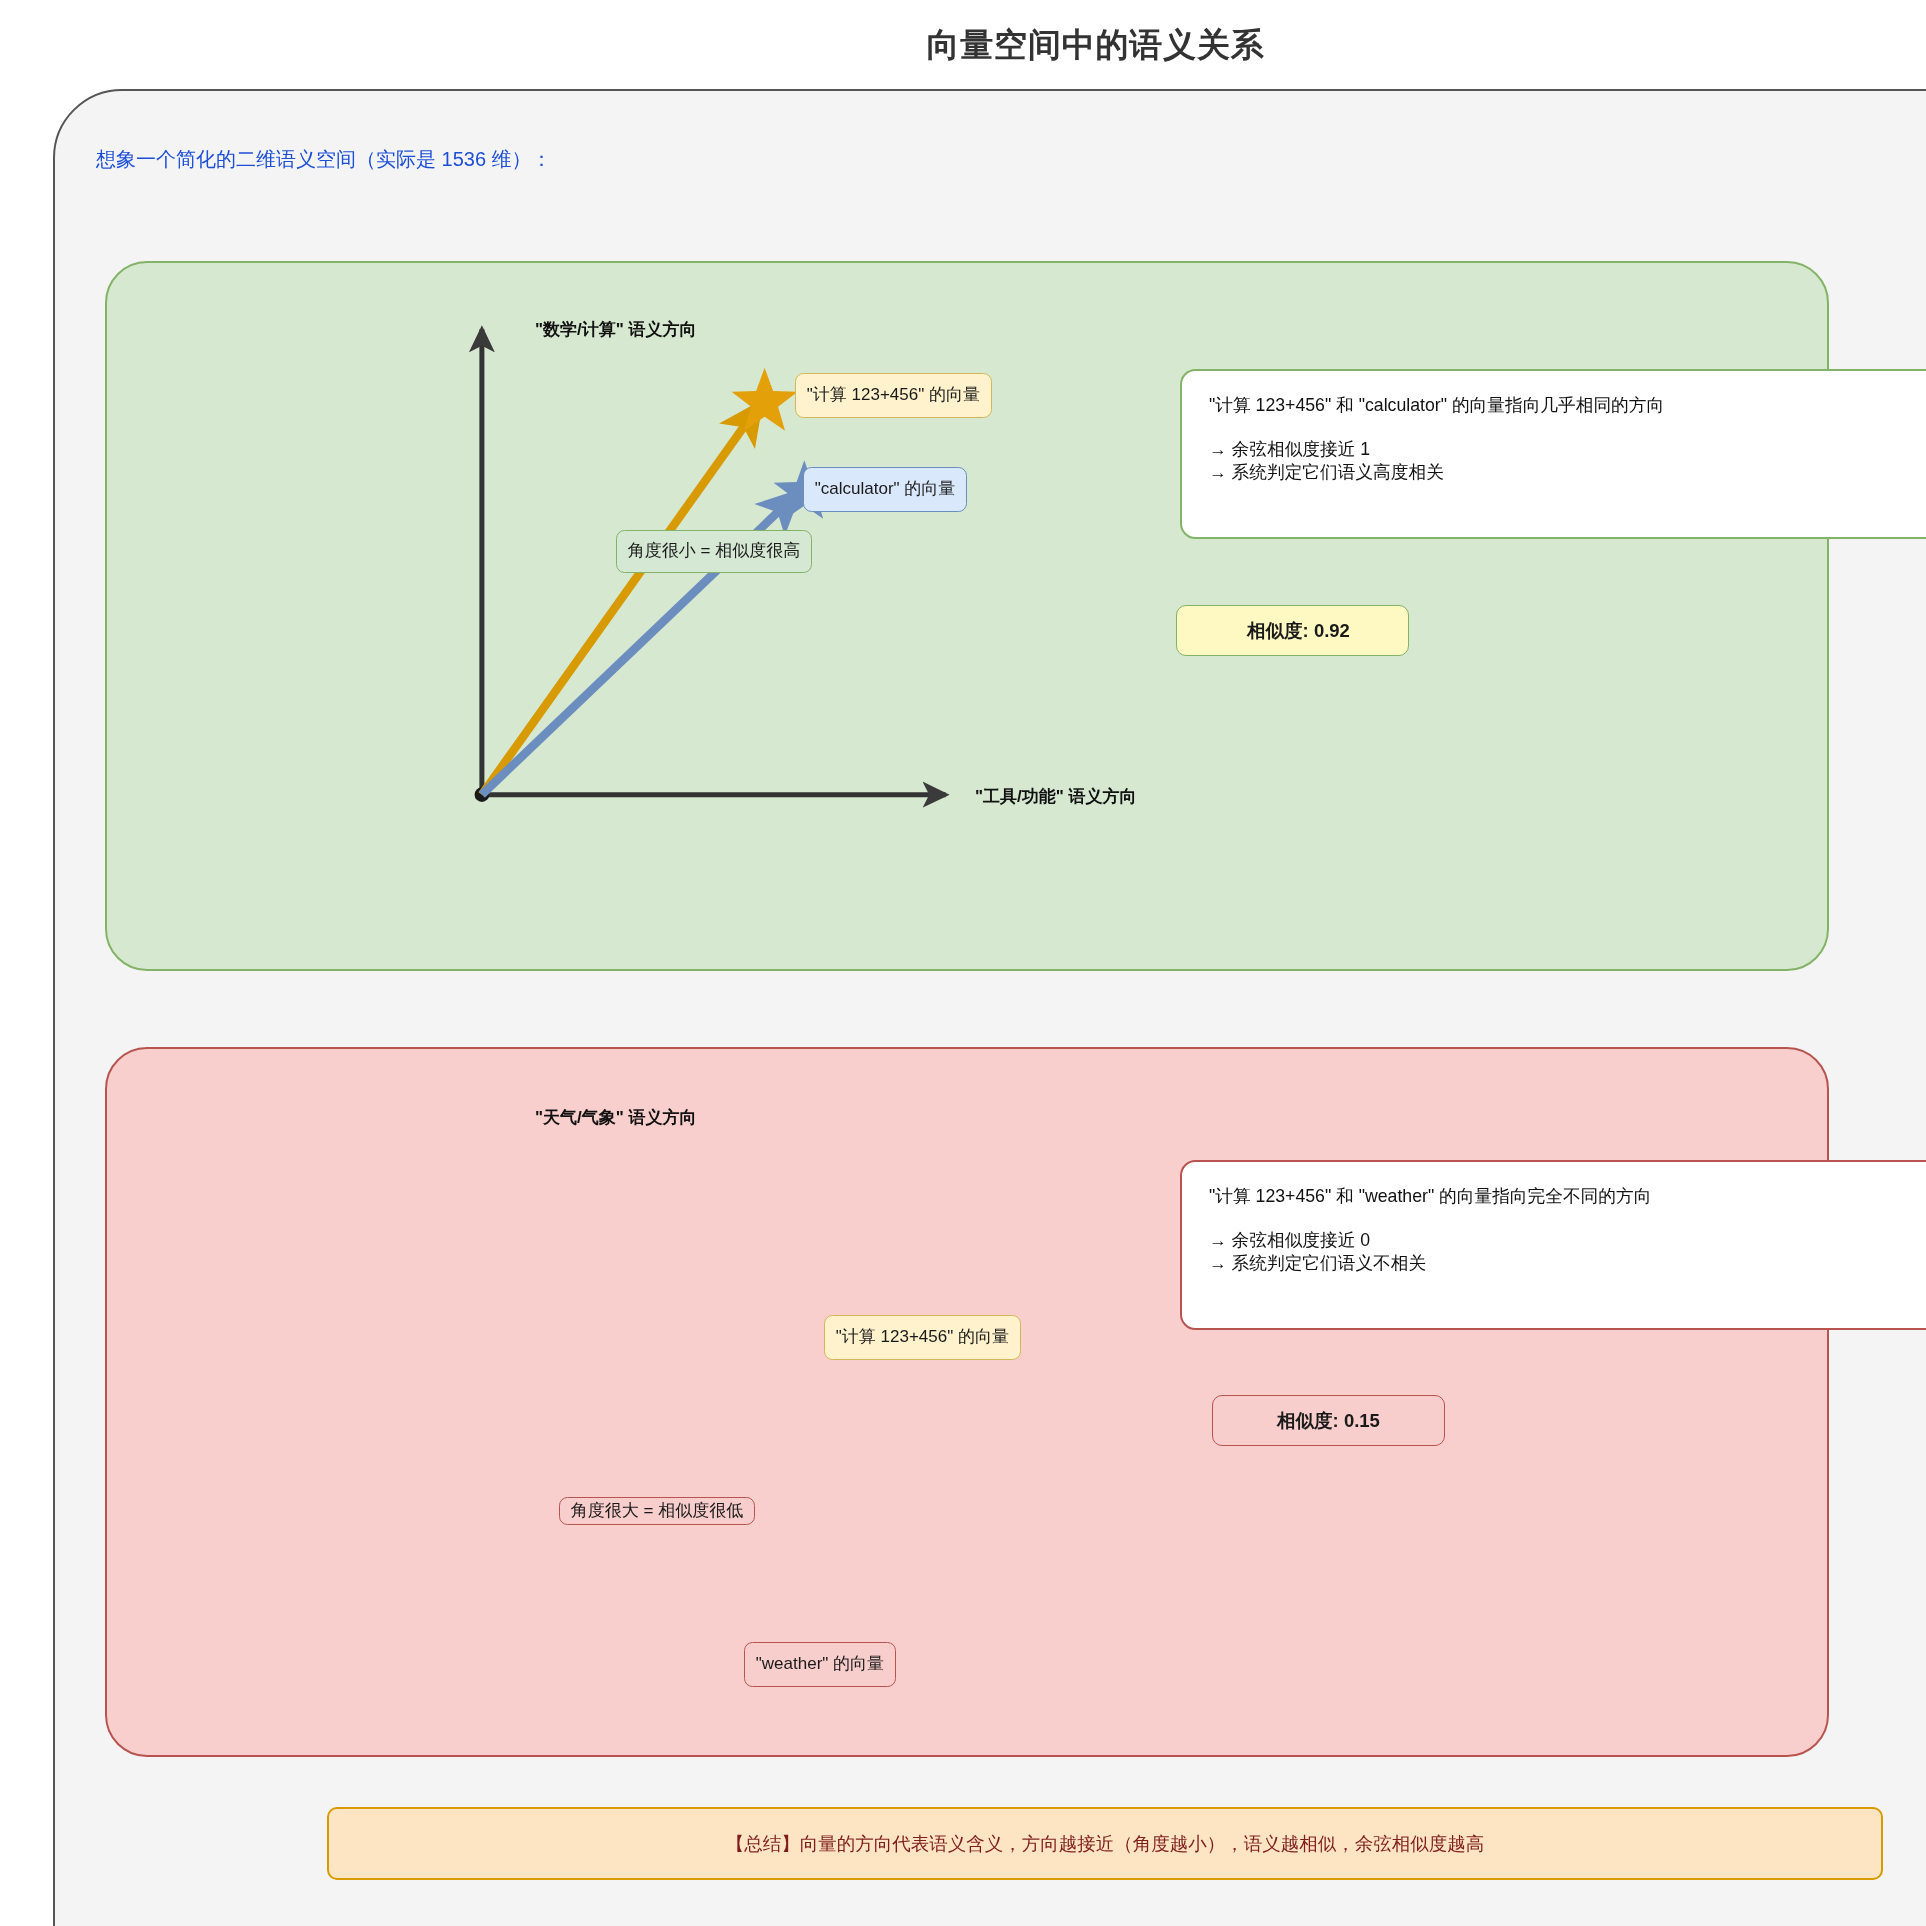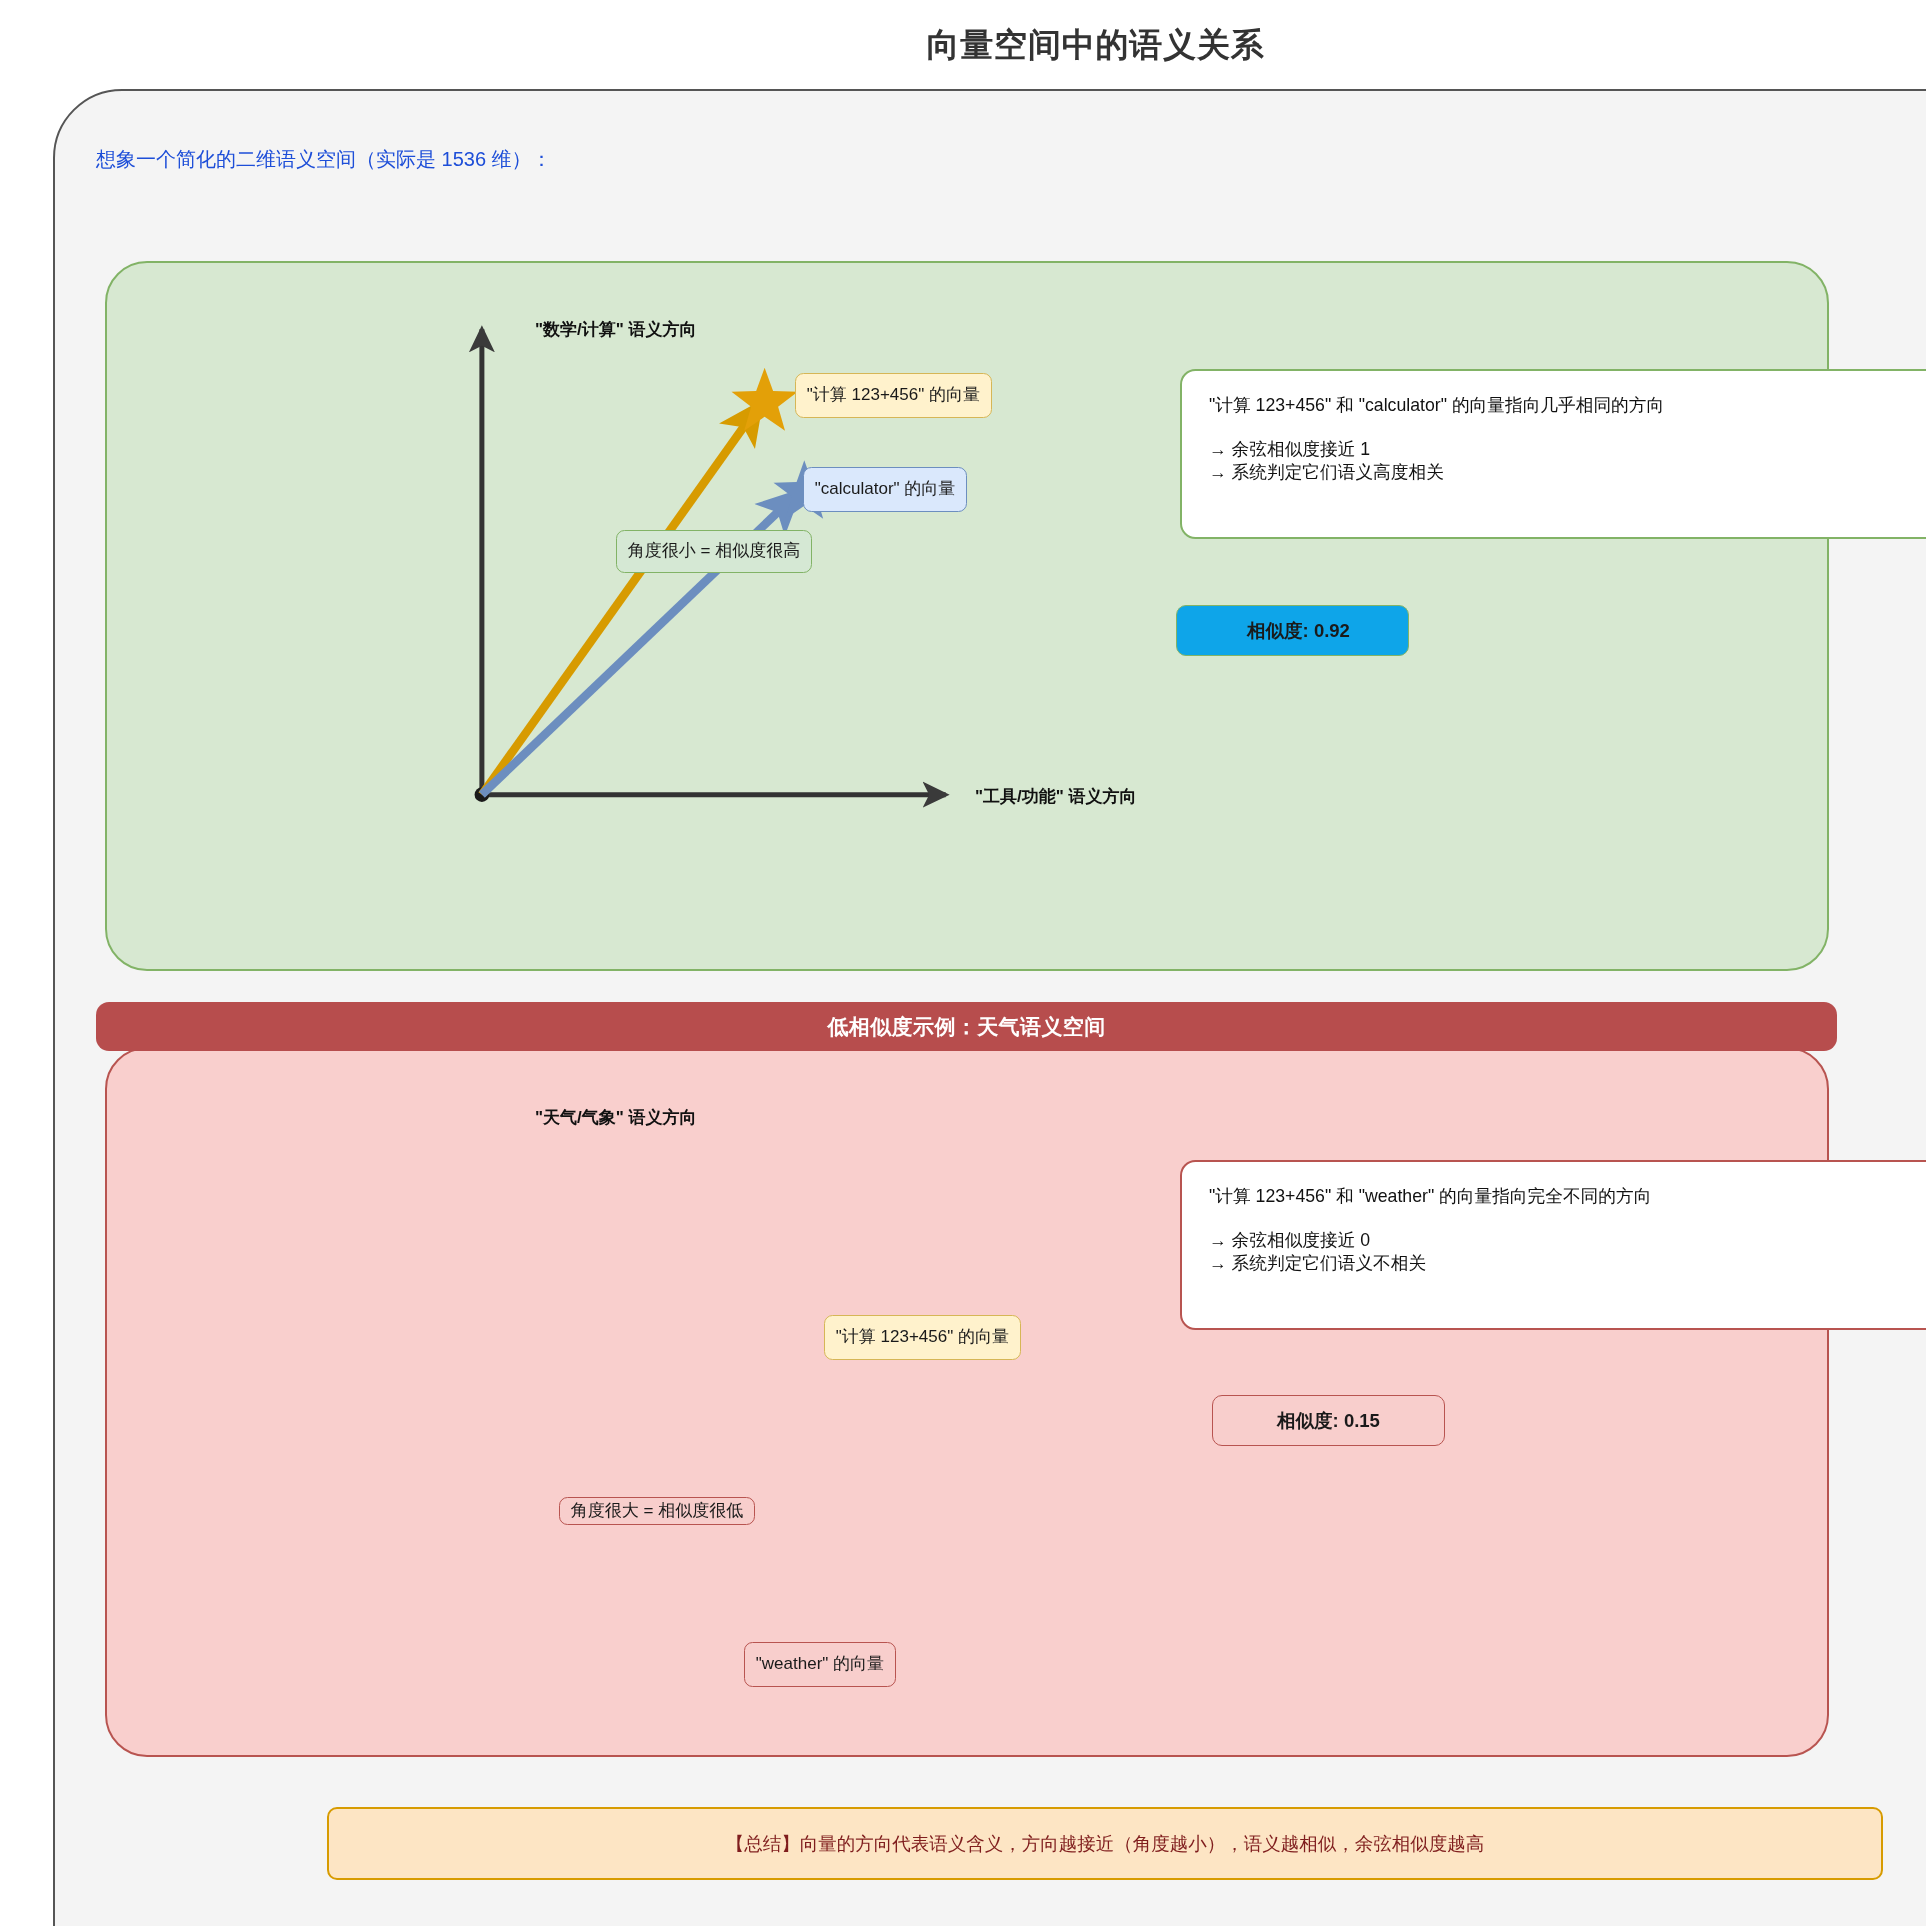--- a/index.html
+++ b/index.html
@@ -142,21 +142,21 @@
     position: absolute;
     box-sizing: border-box;
     display: flex;
     align-items: center;
     justify-content: center;
     font-size: 18.5px;
     font-weight: bold;
     border-radius: 10px;
     white-space: nowrap;
   }
-  .badge-green { background: #0ea5e9; border: 1.9px solid #82b366; padding-left: 12px; }
+  .badge-green { background: #fef9c3; border: 1.9px solid #82b366; padding-left: 12px; }
   .badge-pink  { background: #f8cecc; border: 1.9px solid #b85450; margin-left: 36px; }
 
   
   .summary {
     position: absolute;
     left: 327px; top: 1807px;
     width: 1556px;
     height: 73px;
     box-sizing: border-box;
     background: #fde5c4;
@@ -245,21 +245,20 @@
 <div class="info-card green-card" style="left:1180px; top:369px; width:847px; height:170px;">
   <div class="info-line">"计算 123+456" 和 "calculator" 的向量指向几乎相同的方向</div>
   <div class="info-gap"></div>
   <div class="info-line">→ 余弦相似度接近 1</div>
   <div class="info-line">→ 系统判定它们语义高度相关</div>
 </div>
 
 <div class="badge badge-green" style="left:1176px; top:605px; width:233px; height:51px;">相似度: 0.92</div>
 
 <div class="panel panel-red" style="left:96px; top:1002px; width:1741px; height:755px;">
-  <div class="panel-header">低相似度示例：天气语义空间</div>
   <div class="panel-body" style="height:710px;"></div>
 </div>
 
 <div class="axis-label" style="left:535px; top:1106px;">"天气/气象" 语义方向</div>
 
 <div class="lbl lbl-yellow" style="left:824px; top:1315px; height:45px;">"计算 123+456" 的向量</div>
 <div class="lbl lbl-pink" style="left:744px; top:1642px; height:45px;">"weather" 的向量</div>
 <div class="lbl lbl-pink" style="left:559px; top:1497px; height:28px;">角度很大 = 相似度很低</div>
 
 <div class="info-card red-card" style="left:1180px; top:1160px; width:847px; height:170px;">

